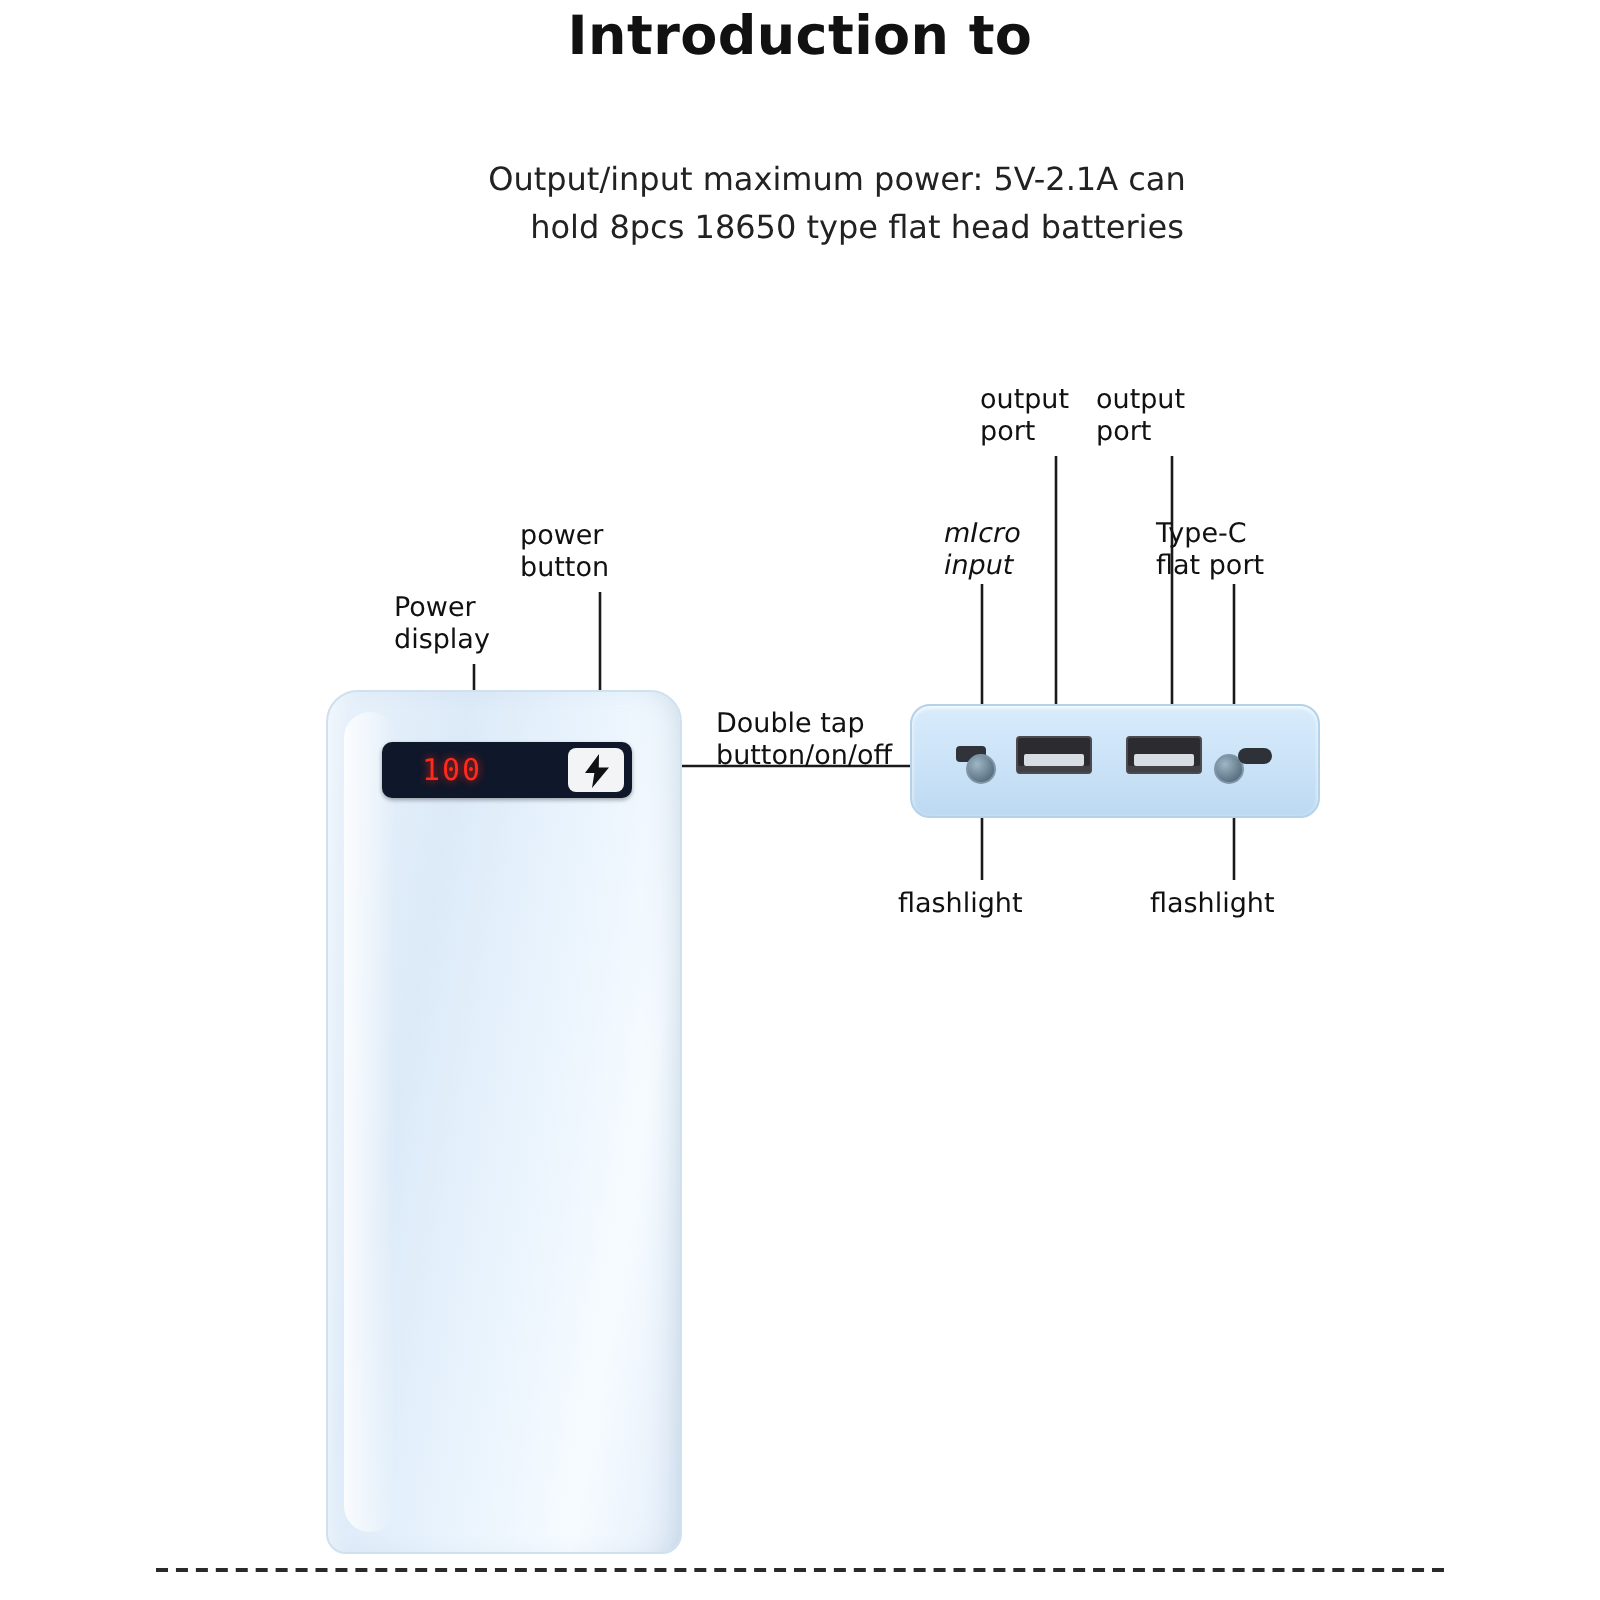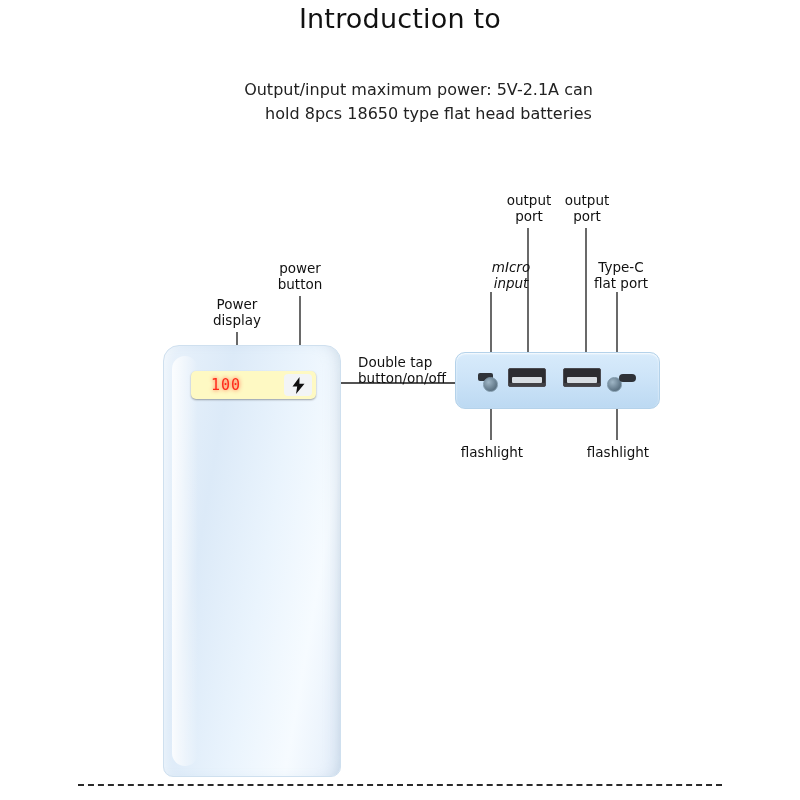--- a/index.html
+++ b/index.html
@@ -24,21 +24,21 @@
   
   .title {
     position: absolute;
     top: 2px;
     left: 0;
     width: 800px;
     text-align: center;
     font-size: 27px;
     line-height: 33px;
     color: #111;
-    font-weight: 400;
+    font-weight: 700;
     letter-spacing: 0.2px;
   }
   .title .line2 { display: block; }
 
   .subtitle {
     position: absolute;
     top: 78px;
     left: 0;
     width: 800px;
     text-align: center;
@@ -51,21 +51,21 @@
     text-align: center;
     padding-left: 20px;
   }
 
   
   .lbl {
     position: absolute;
     font-size: 13.5px;
     line-height: 16px;
     color: #111;
-    text-align: center;
+    text-align: left;
     white-space: pre-line;
   }
 
   
   .svg-layer {
     position: absolute;
     left: 0;
     top: 0;
     width: 800px;
     height: 800px;
@@ -97,21 +97,21 @@
   }
 
   
   .display-panel {
     position: absolute;
     left: 191px;
     top: 371px;
     width: 125px;
     height: 28px;
     border-radius: 5px;
-    background: #fef9c3;
+    background: #0f172a;
     box-shadow: 0 1px 2px rgba(0,0,0,0.35);
     overflow: hidden;
   }
   .digits {
     position: absolute;
     left: 20px;
     top: 5px;
     font-family: "DejaVu Sans Mono", monospace;
     font-size: 15px;
     letter-spacing: 1px;

